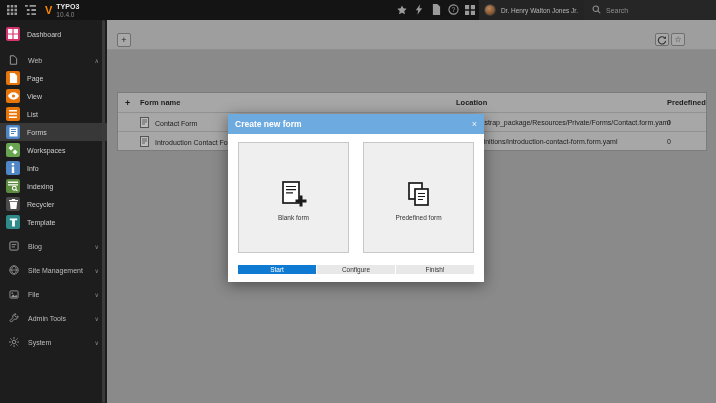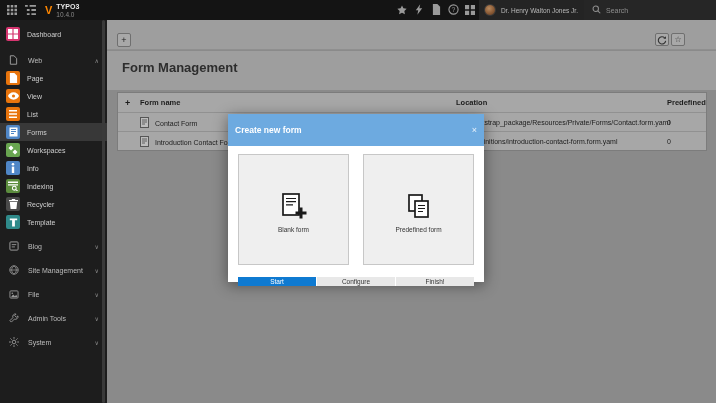--- a/index.html
+++ b/index.html
@@ -55,21 +55,21 @@
   .c-name { width:316px; font-size:7px; color:#1c1c1c; flex:none; white-space:nowrap; overflow:hidden; }
   .thead .c-name { font-size:7.5px; }
   .c-loc { width:203px; font-size:7px; color:#1c1c1c; flex:none; white-space:nowrap; overflow:visible; }
   .thead .c-loc { font-size:7.5px; }
   .c-ref { width:45px; padding-left:8px; font-size:7px; color:#1c1c1c; flex:none; }
   .thead .c-ref { font-size:7.5px; }
   .row-ico { display:inline-flex; vertical-align:-2px; margin-right:6px; }
 
   
   .modal { position:absolute; left:228px; top:114px; width:256px; height:168px; z-index:50; background:#ffffff; box-shadow:0 3px 14px rgba(0,0,0,0.45); }
-  .modal-header { height:32px; background:#6daae0; display:flex; align-items:center; padding:0 7px; }
+  .modal-header { height:20px; background:#6daae0; display:flex; align-items:center; padding:0 7px; }
   .modal-title { color:#ffffff; font-size:8.5px; font-weight:bold; }
   .modal-close { margin-left:auto; color:#eaf3fb; font-size:9px; cursor:pointer; }
   .modal-body { padding:8px 10px 8px 10px; }
   .cards { display:flex; gap:14px; }
   .card { width:111px; height:111px; background:#efefef; border:1px solid #c7c7c7; display:flex; flex-direction:column; align-items:center; padding-top:38px; cursor:pointer; }
   .card-label { font-size:6.5px; color:#333; margin-top:2px; }
   .wizard { display:flex; margin-top:12px; height:9px; background:#fff; gap:1px; }
   .step { flex:1; background:#e8e8e8; color:#333; font-size:6.5px; line-height:9px; text-align:center; cursor:pointer; }
   .step.active { background:#0f7ad1; color:#fff; }
 </style>
@@ -286,23 +286,20 @@
 <div class="content">
   <div class="docheader">
     <div class="dh-btn dh-new">+</div>
     <div class="dh-reload">
       <span><svg width="10" height="10" viewBox="0 0 12 12">
             <path d="M10.4 7A4.4 4.4 0 1 1 9.2 3.4" fill="none" stroke="#333" stroke-width="1.3"></path>
             <path d="M10.8 1.4v3.2H7.6z" fill="#333"></path>
           </svg></span>
     </div>
     <div class="dh-star">☆</div>
-  </div>
-  <div class="titlebar">
-    <h1 class="page-title">Form Management</h1>
   </div>
 
   <div class="panel">
     <div class="trow thead">
       <span class="c-add">+</span>
       <span class="c-name">Form name</span>
       <span class="c-loc">Location</span>
       <span class="c-ref">Predefined</span>
     </div>
     <div class="trow">

